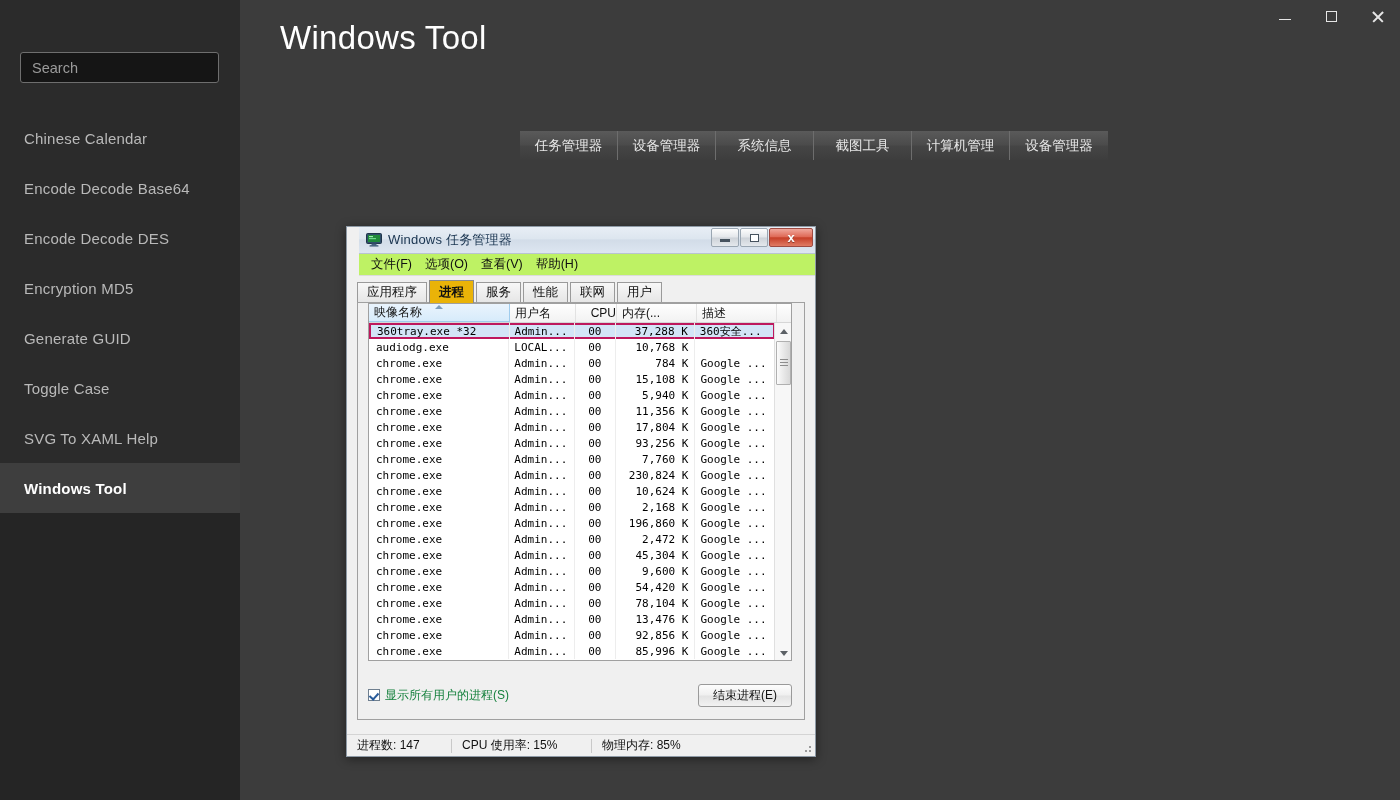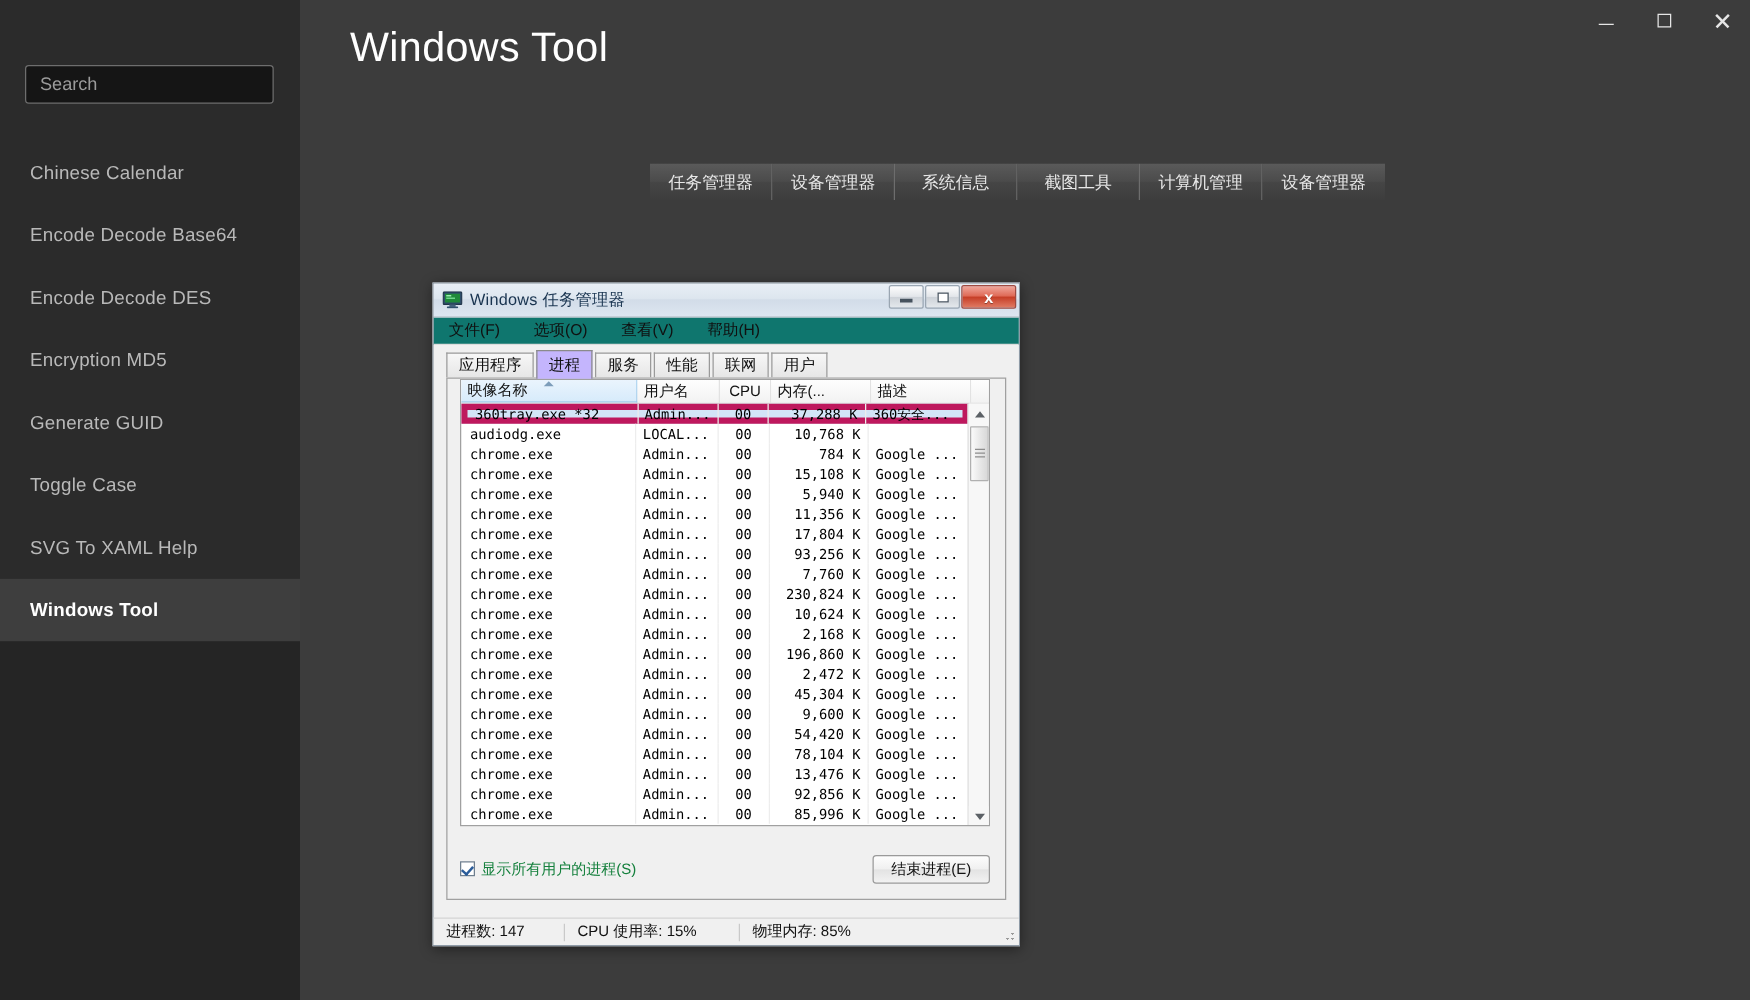--- a/index.html
+++ b/index.html
@@ -123,20 +123,21 @@
   .tool-btn:last-child { border-right: none; }
 
   
   #taskmgr {
     position: absolute; left: 346px; top: 226px;
     width: 470px; height: 531px;
     background: #f0f0f0;
     border: 1px solid #8e9aa6;
     box-shadow: 0 2px 10px rgba(0,0,0,.45);
     font-family: "Liberation Sans", sans-serif;
+    padding-left: 12px;
   }
   #tm-titlebar {
     position: relative;
     height: 27px;
     background: linear-gradient(to bottom, #e8eef5 0%, #dde6ef 45%, #d2dce8 50%, #dde6f1 100%);
     border-bottom: 1px solid #b9c4d0;
     display: flex; align-items: center;
   }
   #tm-icon {
     width: 16px; height: 14px;
@@ -168,24 +169,24 @@
   .tmw-min { width: 10px; height: 3px; background: #46525e; margin-top: 5px; }
   .tmw-max { width: 9px; height: 8px; border: 1.5px solid #46525e; background: #fff; }
   .tmw-x {
     color: #ffffff; font-size: 13px; font-weight: bold;
     line-height: 1; text-shadow: 0 1px 0 rgba(0,0,0,.35);
     font-family: "Liberation Sans", sans-serif;
   }
 
   #tm-menubar {
     height: 22px;
-    background: #0f766e;
+    background: #bef264;
     display: flex; align-items: center;
     padding-left: 10px;
-    gap: 23px;
+    gap: 9px;
     border-bottom: 1px solid #dcdcdc;
   }
   .tm-menu {
     font-size: 12.5px; color: #101010;
     cursor: pointer;
     padding: 1px 2px;
   }
 
   #tm-body {
     position: absolute; left: 0; top: 49px;
@@ -205,23 +206,23 @@
     font-size: 12.5px;
     color: #101010;
     background: linear-gradient(to bottom, #f7f7f7, #e6e6e6);
     border: 1px solid #9a9a9a;
     border-bottom: none;
     margin-right: 2px;
     cursor: pointer;
   }
   .tm-tab.active {
     height: 23px;
-    background: #c4b5fd;
+    background: #eab308;
     border-color: #8b8b8b;
-    font-weight: normal;
+    font-weight: bold;
     z-index: 3;
     position: relative;
     margin-bottom: -1px;
   }
 
   #tm-panel {
     position: absolute; left: 10px; top: 26px;
     width: 448px; height: 418px;
     background: #f0f0f0;
     border: 1px solid #a0a0a0;
@@ -263,41 +264,41 @@
   .ph .sortarrow {
     position: absolute; left: 50%; top: 1px;
     margin-left: -4px;
     width: 0; height: 0;
     border-left: 4px solid transparent;
     border-right: 4px solid transparent;
     border-bottom: 4px solid #7d9dba;
   }
   .ph-name { width: 141px; }
   .ph-user { width: 66px; }
-  .ph-cpu  { width: 41px; justify-content: center; padding-left: 0; }
+  .ph-cpu  { width: 41px; justify-content: flex-end; padding-left: 0; }
   .ph-mem  { width: 80px; }
   .ph-desc { width: 80px; }
   .ph-end  { flex: 1; border-right: none; }
 
   #proc-rows {
     position: relative;
     width: 406px;
   }
   .prow {
     display: flex;
     height: 16px;
     font-family: "DejaVu Sans Mono", "Liberation Mono", monospace;
     font-size: 11px;
     color: #000;
     align-items: center;
     border: 1px solid transparent;
   }
   .prow.selected {
     background: #d3e5f7;
-    border: 5px solid #be185d;
+    border: 2px solid #be185d;
     text-align: right;
   }
   .pc {
     overflow: hidden;
     white-space: nowrap;
     border-right: 1px solid #ededed;
     height: 16px;
     display: flex; align-items: center;
   }
   .pc-name { width: 140px; padding-left: 6px; }

